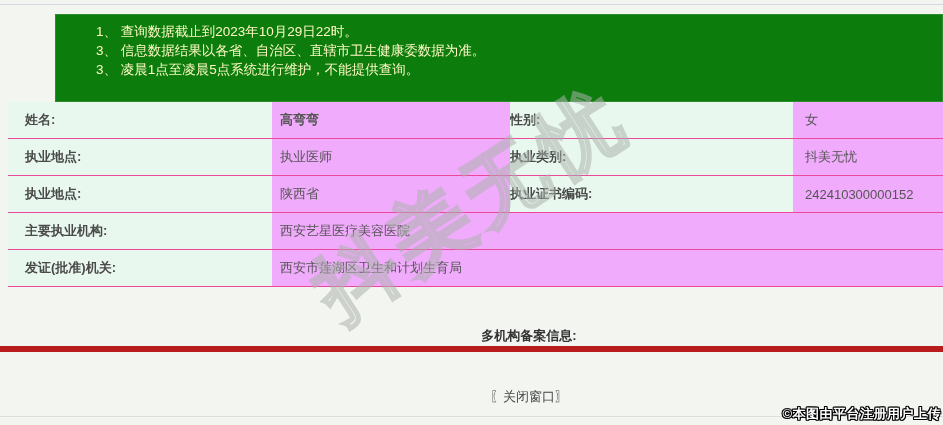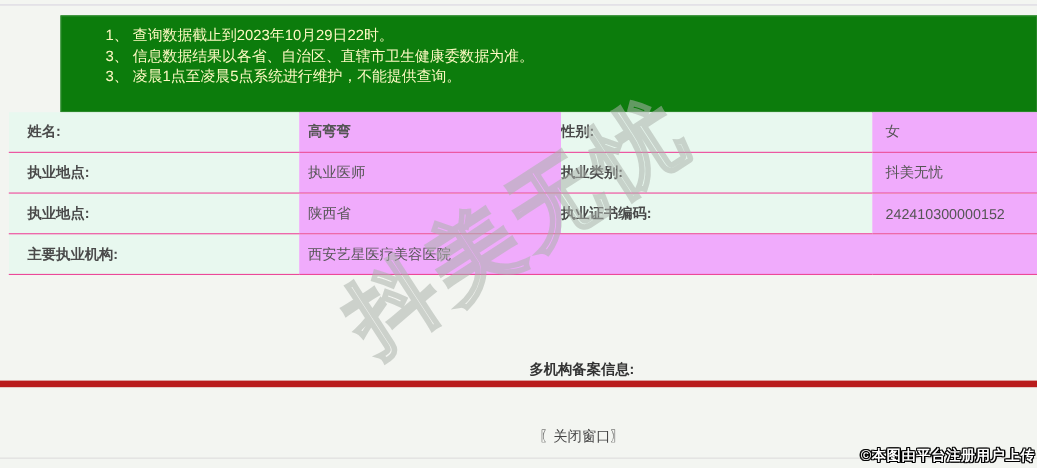--- a/index.html
+++ b/index.html
@@ -97,20 +97,24 @@
   <tr>
     <td class="lbl c1">执业地点:</td>
     <td class="val c2">陕西省</td>
     <td class="lbl c3">执业证书编码:</td>
     <td class="val c4">242410300000152</td>
   </tr>
   <tr>
     <td class="lbl c1">主要执业机构:</td>
     <td class="val c2" colspan="3">西安艺星医疗美容医院</td>
   </tr>
+  <tr>
+    <td class="lbl c1">发证(批准)机关:</td>
+    <td class="val c2" colspan="3">西安市莲湖区卫生和计划生育局</td>
+  </tr>
 </tbody>
   </table>
 
 <div class="multi-heading">多机构备案信息:</div>
 
 <div class="close-area">
   <a class="close-link">〖关闭窗口〗</a>
 </div>
 
 <div class="wm-diagonal">抖美无忧</div>

